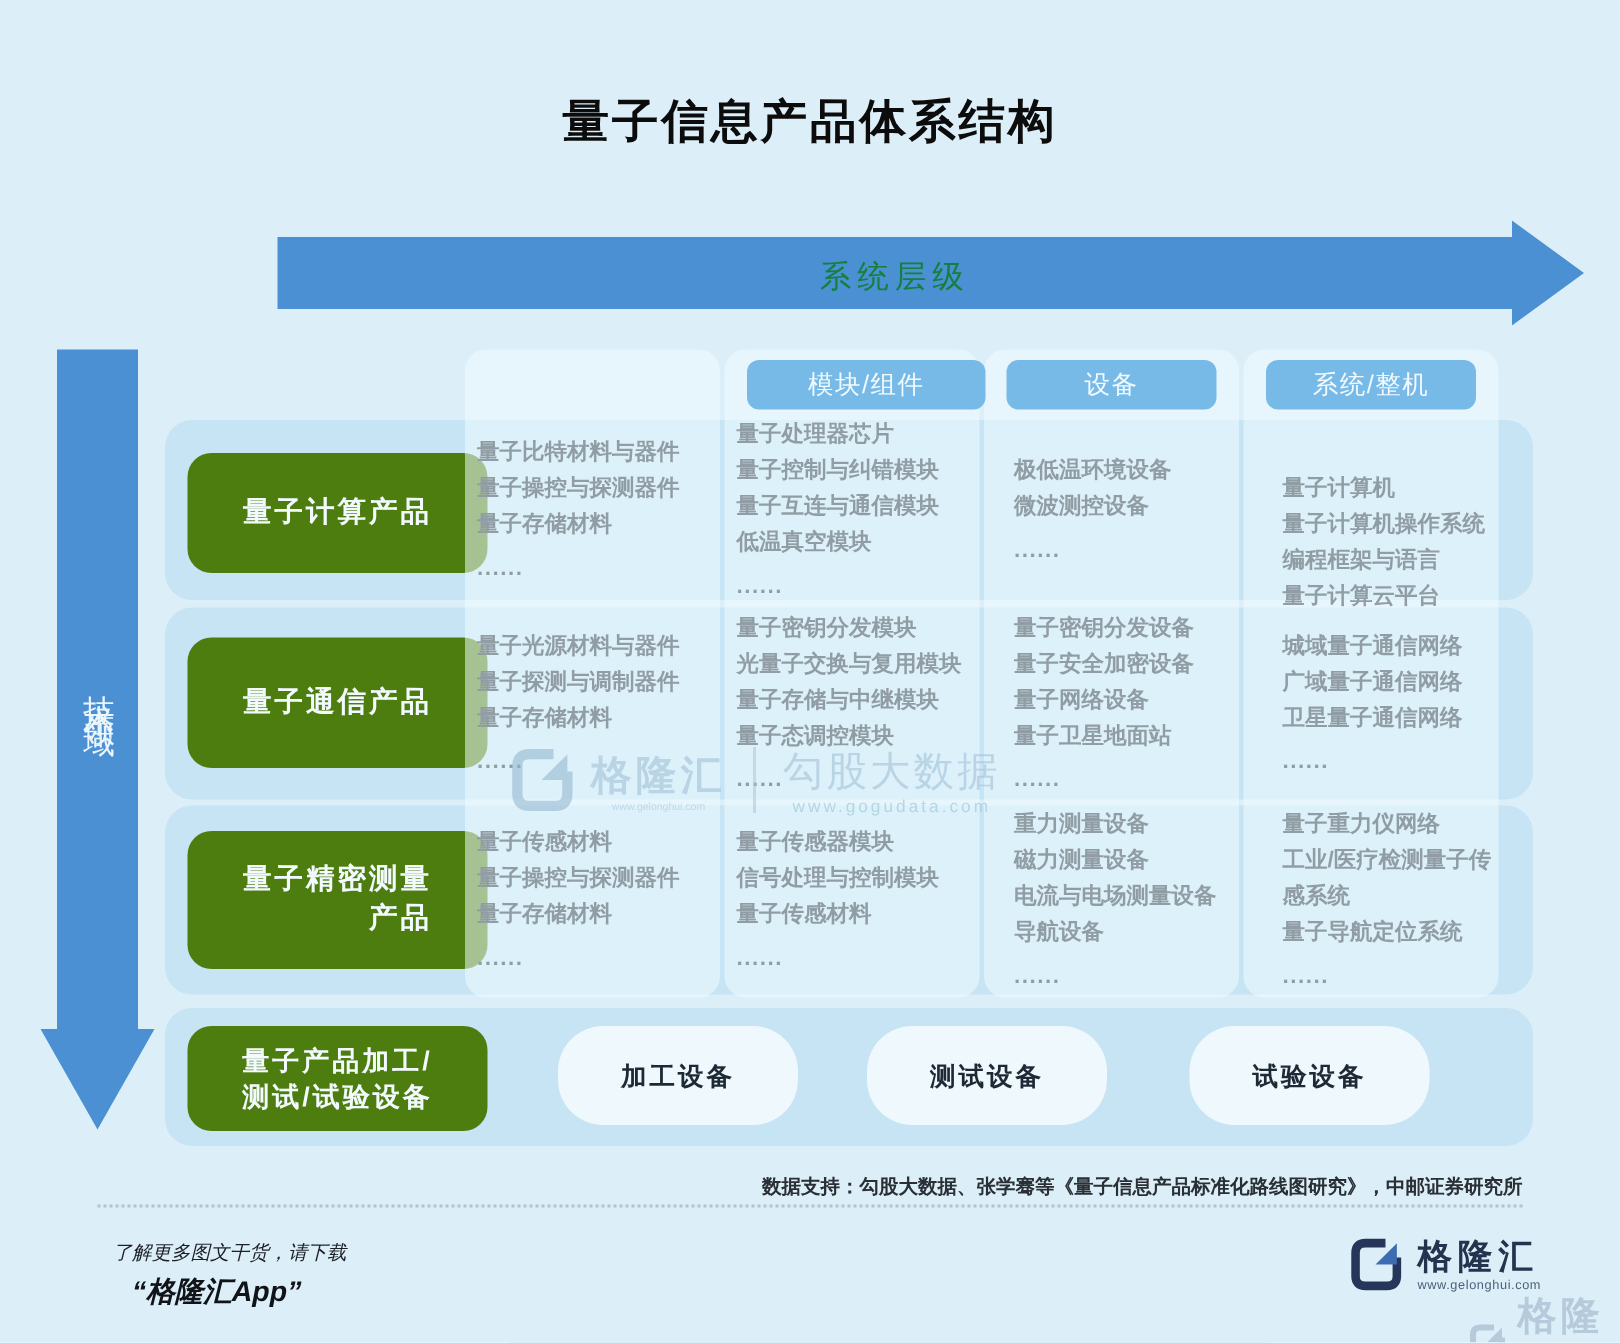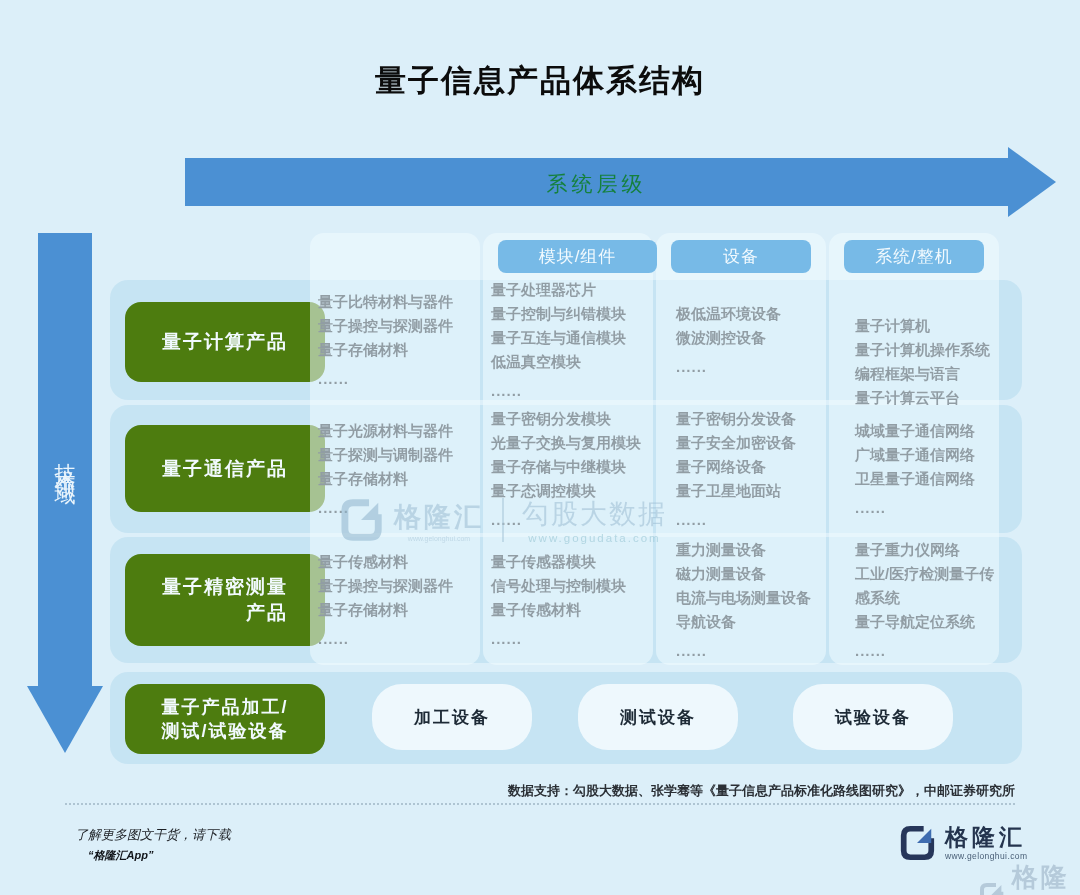--- a/index.html
+++ b/index.html
@@ -54,21 +54,21 @@
   .wm-brand-name{font-size:27px;font-weight:700;color:#9dbdd3;letter-spacing:3px;}
   .wm-brand-url{font-size:7px;color:#a8c4d6;}
   .wm-divider{width:2px;height:44px;background:#aac8da;margin:0 8px;}
   .wm-partner-name{font-size:27px;color:#9dbdd3;letter-spacing:2px;}
   .wm-partner-url{font-size:11.5px;color:#8fc0cf;letter-spacing:2px;}
 
   
   .src-line{position:absolute;right:65px;top:782px;font-size:13px;font-weight:700;color:#2a2f35;}
   .dotted-rule{position:absolute;left:65px;top:803px;width:950px;border-top:2px dotted #aec4d2;}
   .promo-1{position:absolute;left:75px;top:826px;font-size:13px;font-style:italic;color:#1c1f24;}
-  .promo-2{position:absolute;left:88px;top:848px;font-size:11px;font-style:italic;font-weight:600;color:#101318;}
+  .promo-2{position:absolute;left:88px;top:848px;font-size:19px;font-style:italic;font-weight:600;color:#101318;}
 
   .brand-footer{position:absolute;left:898px;top:824px;display:flex;align-items:center;gap:9px;}
   .brand-footer .txt{display:flex;flex-direction:column;}
   .brand-footer .name{font-size:23px;font-weight:700;color:#24344e;letter-spacing:4px;line-height:1;}
   .brand-footer .url{font-size:8.5px;color:#4a6078;margin-top:2px;letter-spacing:0.4px;}
 
   .brand-corner{position:absolute;left:978px;top:860px;display:flex;align-items:center;gap:7px;opacity:0.3;}
   .brand-corner .name{font-size:26px;font-weight:700;color:#5f7894;letter-spacing:3px;}
 </style>
 </head>

